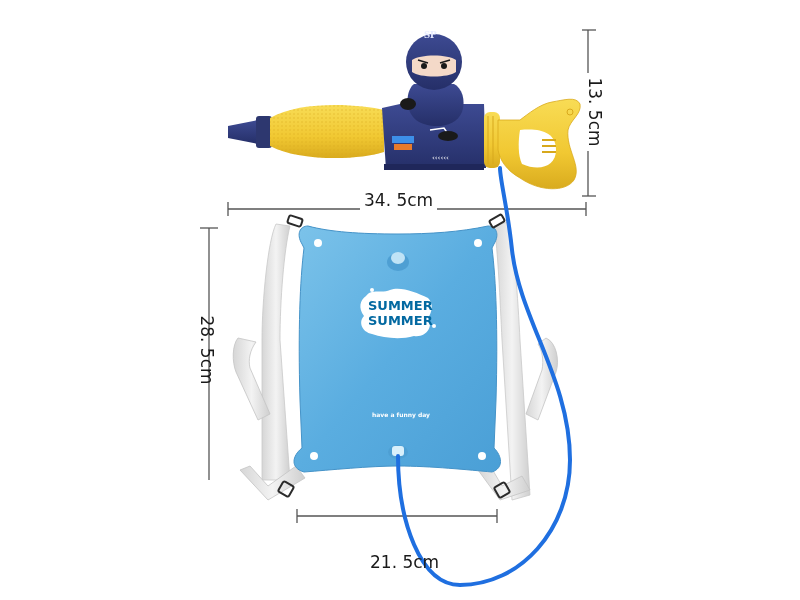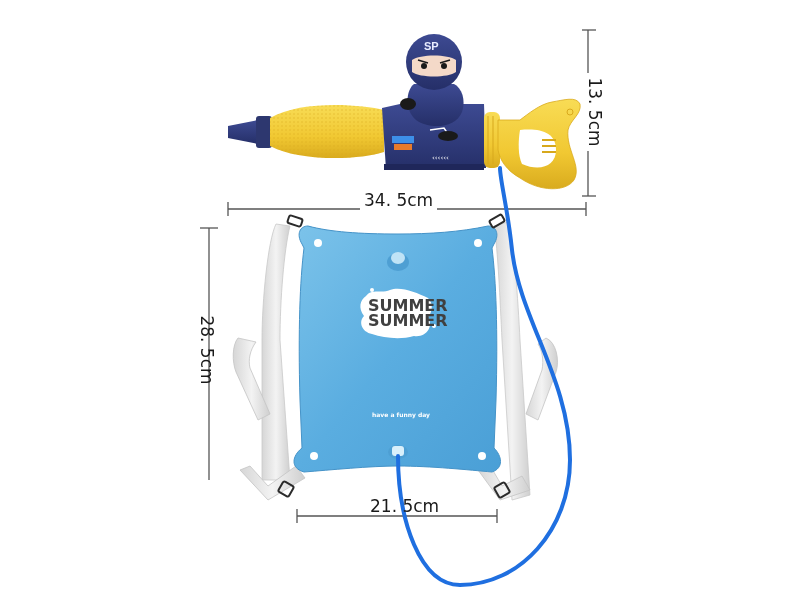--- a/index.html
+++ b/index.html
@@ -3,21 +3,21 @@
   <meta charset="utf-8">
   <style>
     html, body { margin: 0; padding: 0; background: #ffffff; }
     body { width: 800px; height: 600px; position: relative; overflow: hidden;
            font-family: "Liberation Sans", sans-serif; }
     .stage { position: absolute; left: 0; top: 0; width: 800px; height: 600px; }
     .dim-label { position: absolute; font-family: "DejaVu Sans", sans-serif;
                  font-size: 17px; color: #1a1a1a; background: #fff; padding: 0 4px; white-space: nowrap; }
     .vert { transform: rotate(90deg); transform-origin: center center; }
     .bag-logo { position: absolute; font-family: "DejaVu Sans", sans-serif; font-weight: bold;
-                color: #404040; text-align: right; line-height: 15px; font-size: 16px; }
+                color: #0369a1; text-align: right; line-height: 15px; font-size: 13px; }
     .tagline { position: absolute; font-family: "DejaVu Sans", sans-serif; font-size: 6px;
                color: #ffffff; font-weight: bold; white-space: nowrap; }
   </style>
 </head>
 <body>
 
 <div class="stage">
   <svg width="800" height="600" viewBox="0 0 800 600" xmlns="http://www.w3.org/2000/svg" style="position:absolute;left:0;top:0">
     <defs>
       <linearGradient id="bagGrad" x1="0" y1="0" x2="1" y2="1">
@@ -143,19 +143,19 @@
       </g>
     </g>
   </svg>
 
   <div class="bag-logo" style="left:368px; top:298px; width:62px;">
     <div>SUMMER</div>
     <div>SUMMER</div>
   </div>
   <div class="tagline" style="left:372px; top:411px;">have a funny day</div>
 
-  <div style="position:absolute; left:424px; top:40px; font-family:Liberation Sans, sans-serif; font-size:11px; font-weight:bold; color:#e8ecff;">SP</div>
+  <div style="position:absolute; left:424px; top:28px; font-family:Liberation Serif, serif; font-size:11px; font-weight:bold; color:#e8ecff;">SP</div>
 
   <div class="dim-label" style="left:360px; top:190px;">34. 5cm</div>
   <div class="dim-label vert" style="left:556px; top:102px; width:70px; text-align:center;">13. 5cm</div>
   <div class="dim-label vert" style="left:160px; top:340px; width:86px; text-align:center; background:transparent;">28. 5cm</div>
-  <div class="dim-label" style="left:366px; top:496px; background:transparent;">21. 5cm</div>
+  <div class="dim-label" style="left:366px; top:552px; background:transparent;">21. 5cm</div>
 </div>
 
 </body></html>

